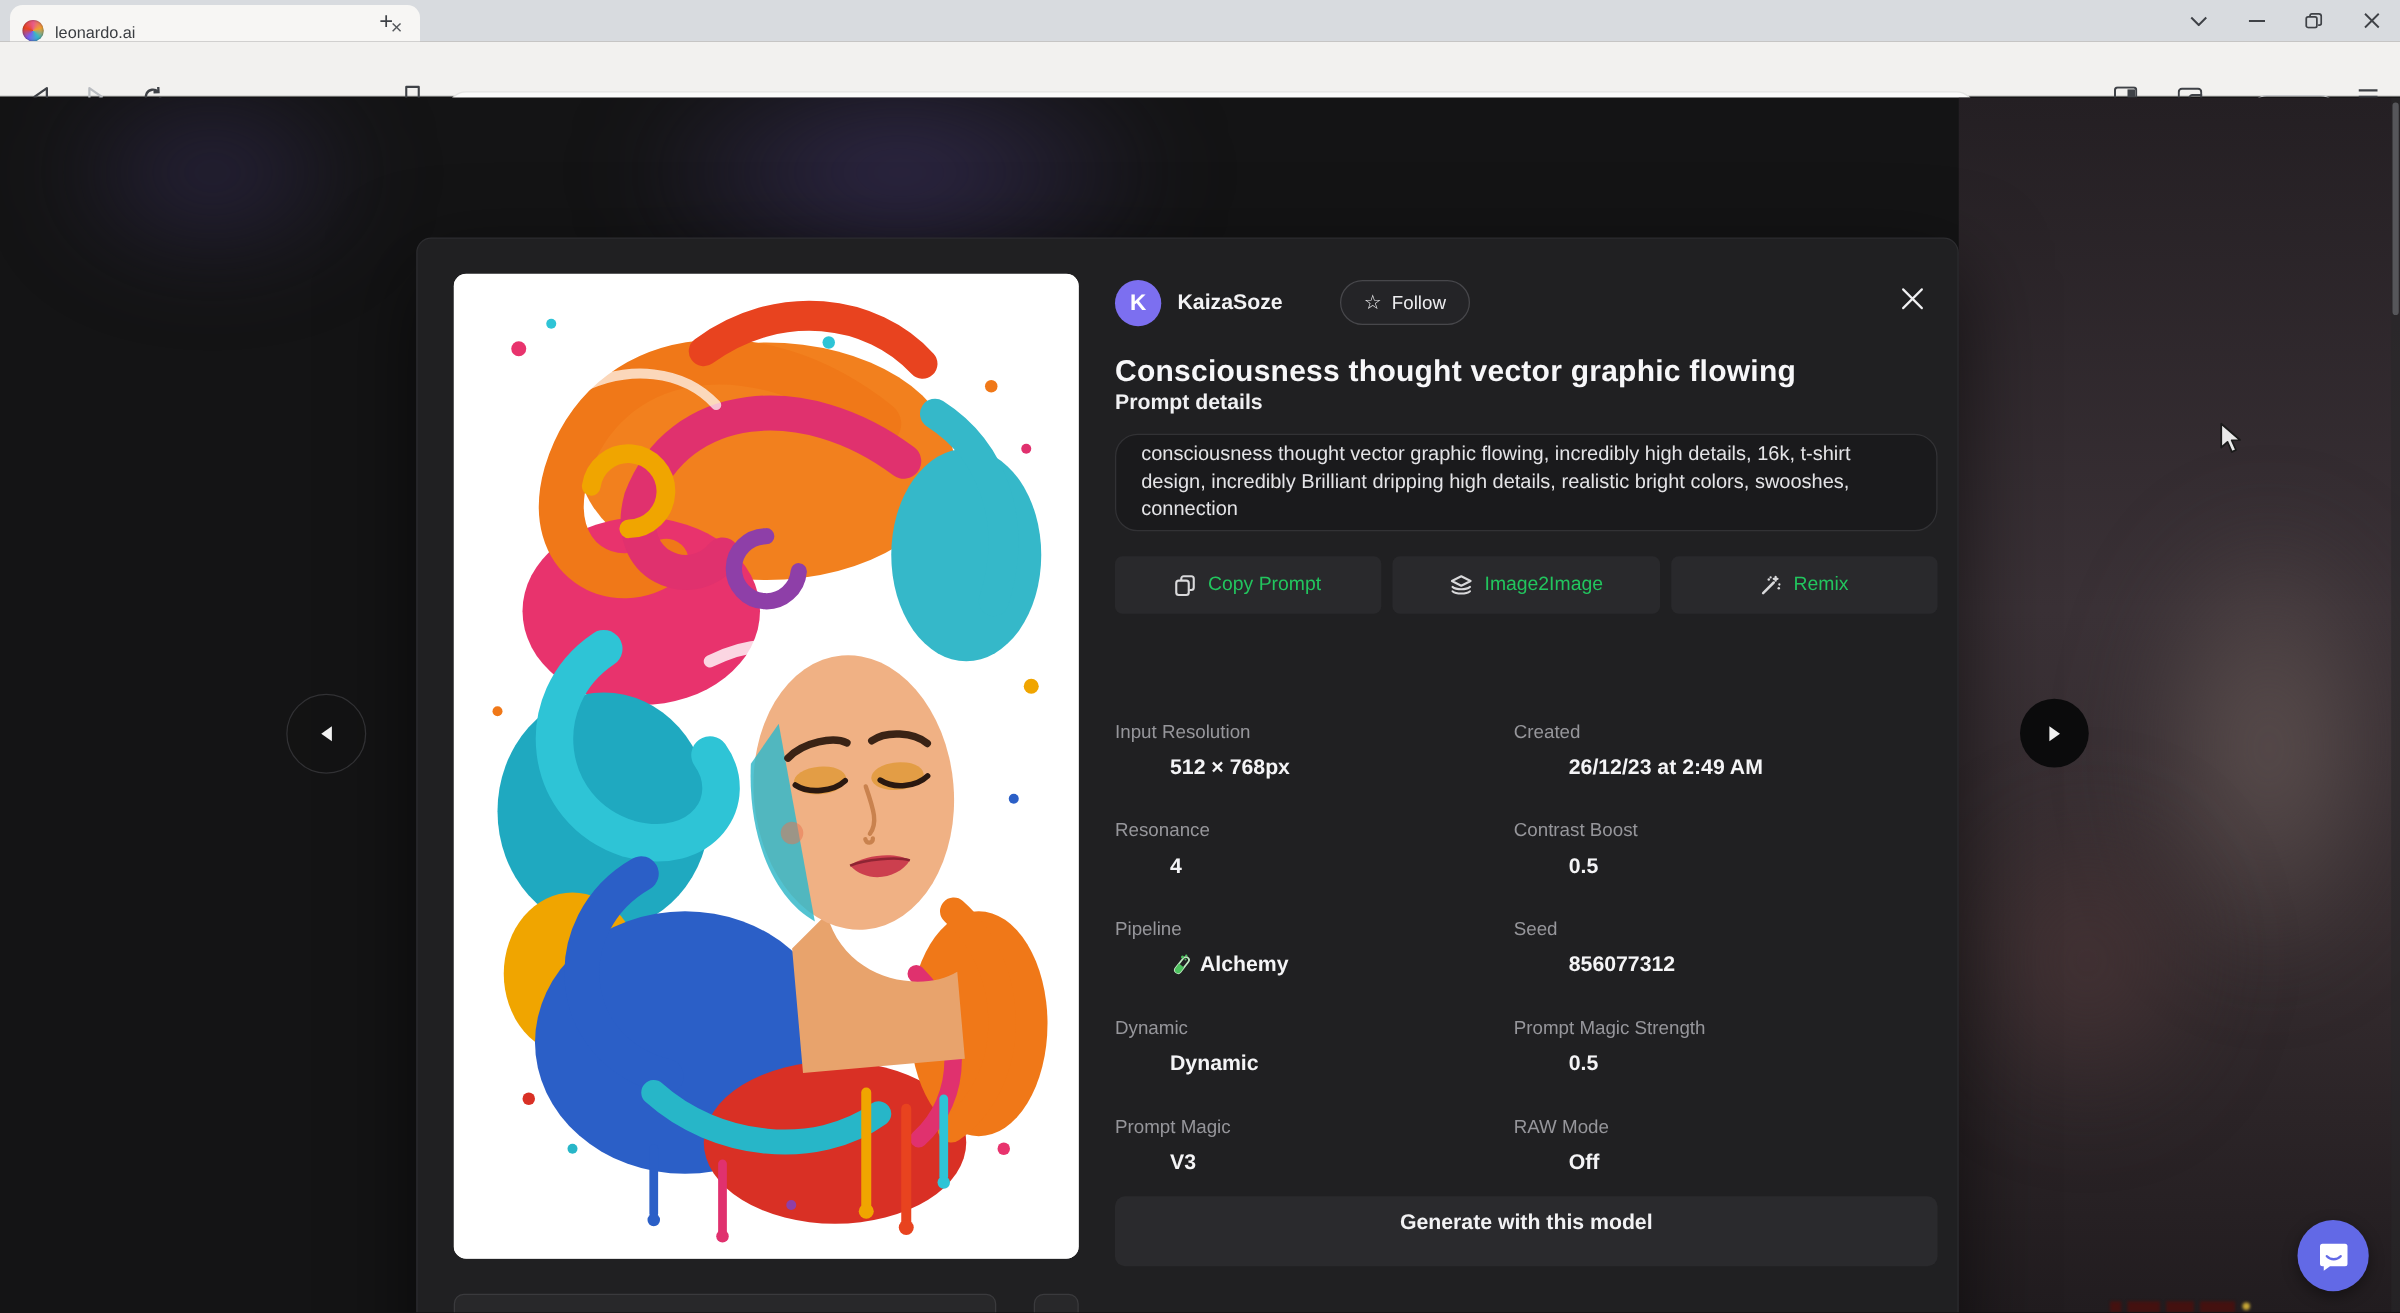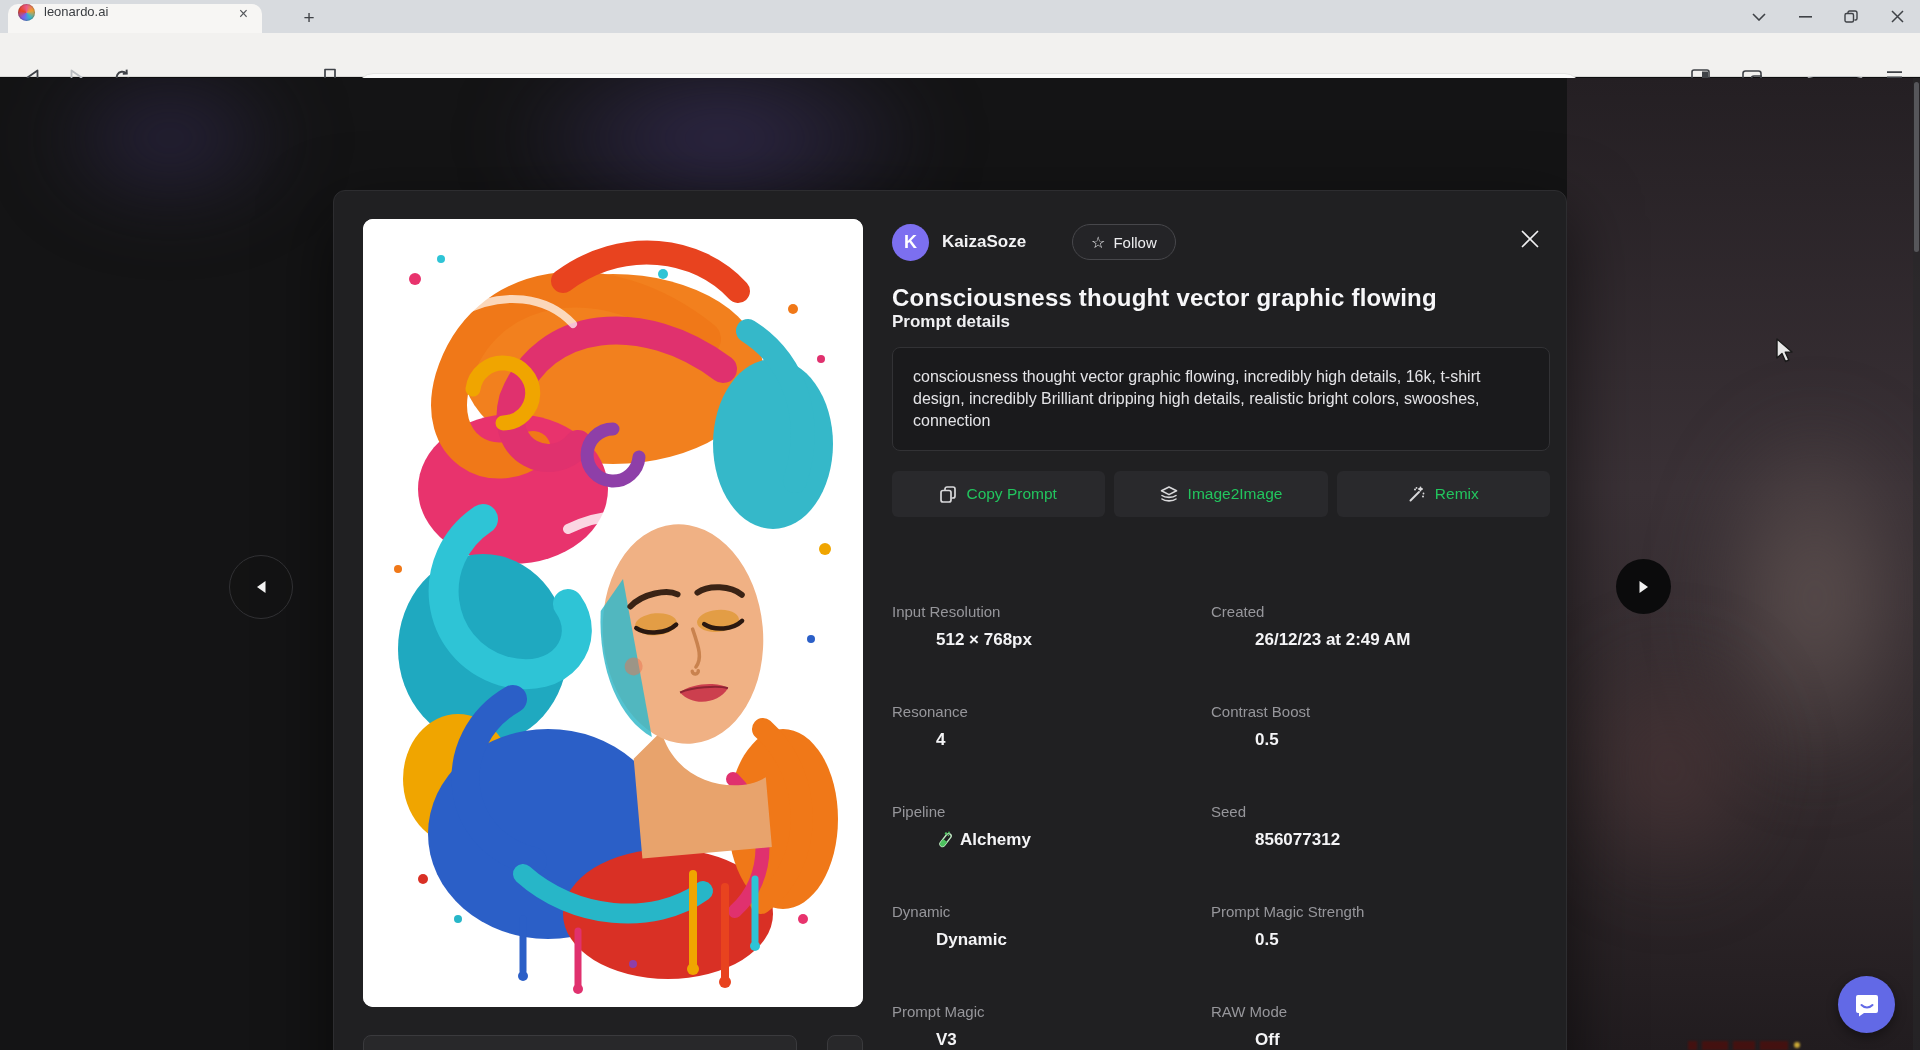--- a/index.html
+++ b/index.html
@@ -2,21 +2,21 @@
 <html><head>
 <meta charset="utf-8">
 <style>
   html,body{margin:0;padding:0;background:#0e0e0f;}
   body{width:1920px;height:1050px;overflow:hidden;font-family:"Liberation Sans",sans-serif;position:relative;}
   *{box-sizing:border-box;}
   svg{display:block;}
 
   
   .tabbar{position:absolute;left:0;top:0;width:1920px;height:33px;background:#d8dbdf;}
-  .tab{position:absolute;left:8px;top:4px;width:254px;height:29px;background:#f7f6f4;border-radius:10px 10px 0 0;display:flex;align-items:flex-start;padding:0 10px;}
+  .tab{position:absolute;left:8px;top:4px;width:328px;height:29px;background:#f7f6f4;border-radius:10px 10px 0 0;display:flex;align-items:flex-end;padding:0 10px;}
   .favicon{width:17px;height:17px;border-radius:50%;background:conic-gradient(#e85a8a,#f0a030,#35b8c9,#7b5cf0,#e8431f,#e85a8a);flex:none;box-shadow:inset 0 0 2px rgba(0,0,0,.5);}
   .tab-title{margin-left:9px;font-size:13px;color:#3a3d41;flex:1;white-space:nowrap;overflow:hidden;}
   .tab-close{font-size:16px;color:#55585c;line-height:1;padding:2px 4px;cursor:default;}
   .newtab{position:absolute;left:296px;top:5px;width:26px;height:26px;border-radius:50%;display:flex;align-items:center;justify-content:center;font-size:19px;color:#3f4247;}
   .wincontrols{position:absolute;right:0;top:0;height:33px;display:flex;align-items:center;}
   .winbtn{width:46px;height:33px;display:flex;align-items:center;justify-content:center;}
 
   .toolbar{position:absolute;left:0;top:33px;width:1920px;height:44px;background:#f2f1ef;border-bottom:1px solid #d9d9d7;}
   .navbtn{position:absolute;top:44px;width:32px;height:32px;display:flex;align-items:center;justify-content:center;transform:translateY(-16px);}
   .addressbar{position:absolute;left:358px;top:40px;width:1222px;height:30px;background:#fbfbfa;border:1px solid #e4e4e2;border-radius:15px;display:flex;align-items:center;padding:0 12px;}
@@ -42,24 +42,24 @@
 
   .panel{position:absolute;left:558px;top:32px;width:658px;}
   .author-row{display:flex;align-items:center;height:38px;}
   .avatar{width:37px;height:37px;border-radius:50%;background:#7c6ff0;color:#fff;font-size:18px;font-weight:bold;display:flex;align-items:center;justify-content:center;flex:none;}
   .author-name{margin-left:13px;font-size:17px;font-weight:600;color:#f2f2f4;}
   .follow-btn{margin-left:46px;height:36px;padding:0 18px;border:1px solid #47474b;border-radius:18px;background:#242427;display:flex;align-items:center;gap:8px;color:#ededef;font-size:15px;}
   .follow-star{font-size:16px;color:#ededef;}
   .modal-close{position:absolute;left:1184px;top:36px;width:24px;height:24px;display:flex;align-items:center;justify-content:center;}
   .gen-title{margin-top:23px;font-size:24px;font-weight:bold;color:#f7f7f9;letter-spacing:.2px;}
   .prompt-heading{font-size:17px;font-weight:bold;color:#f0f0f2;}
-  .prompt-box{margin-top:15px;background:#1a1a1c;border:1px solid #323235;border-radius:8px;padding:18px 20px;font-size:16px;line-height:22px;color:#e4e4e7;}
+  .prompt-box{margin-top:15px;background:#1a1a1c;border:1px solid #323235;border-radius:18px;padding:5px 20px;font-size:16px;line-height:22px;color:#e4e4e7;}
   .actions{margin-top:20px;display:flex;gap:9px;}
   .action-btn{flex:1;height:46px;background:#29292c;border-radius:6px;display:flex;align-items:center;justify-content:center;gap:10px;color:#22c55e;font-size:15.5px;}
-  .details{margin-top:86px;display:grid;grid-template-columns:319px 1fr;row-gap:52px;}
+  .details{margin-top:86px;display:grid;grid-template-columns:319px 1fr;row-gap:31px;}
   .dlabel{font-size:15px;color:#96969b;line-height:18px;}
   .dvalue{margin-top:7px;font-size:17px;font-weight:600;color:#f4f4f6;line-height:23px;display:flex;align-items:center;gap:8px;margin-left:44px;}
   .generate-btn{margin-top:16px;height:56px;background:#2a2a2d;border-radius:8px;color:#f2f2f4;font-size:17px;font-weight:600;display:flex;justify-content:center;padding-top:11px;}
 
   
   .nav-circle{position:absolute;border-radius:50%;display:flex;align-items:center;justify-content:center;}
   .nav-left{left:229px;top:477px;width:64px;height:64px;background:rgba(18,18,19,.55);border:1.5px solid #313134;}
   .nav-right{left:1616px;top:481px;width:55px;height:55px;background:#0b0b0c;}
   .chat-bubble{position:absolute;left:1838px;top:898px;width:57px;height:57px;border-radius:50%;background:#6269e6;display:flex;align-items:center;justify-content:center;box-shadow:0 4px 12px rgba(0,0,0,.4);}
   .watermark{position:absolute;left:1688px;top:963px;width:116px;height:10px;filter:blur(1.2px);opacity:.85;}

